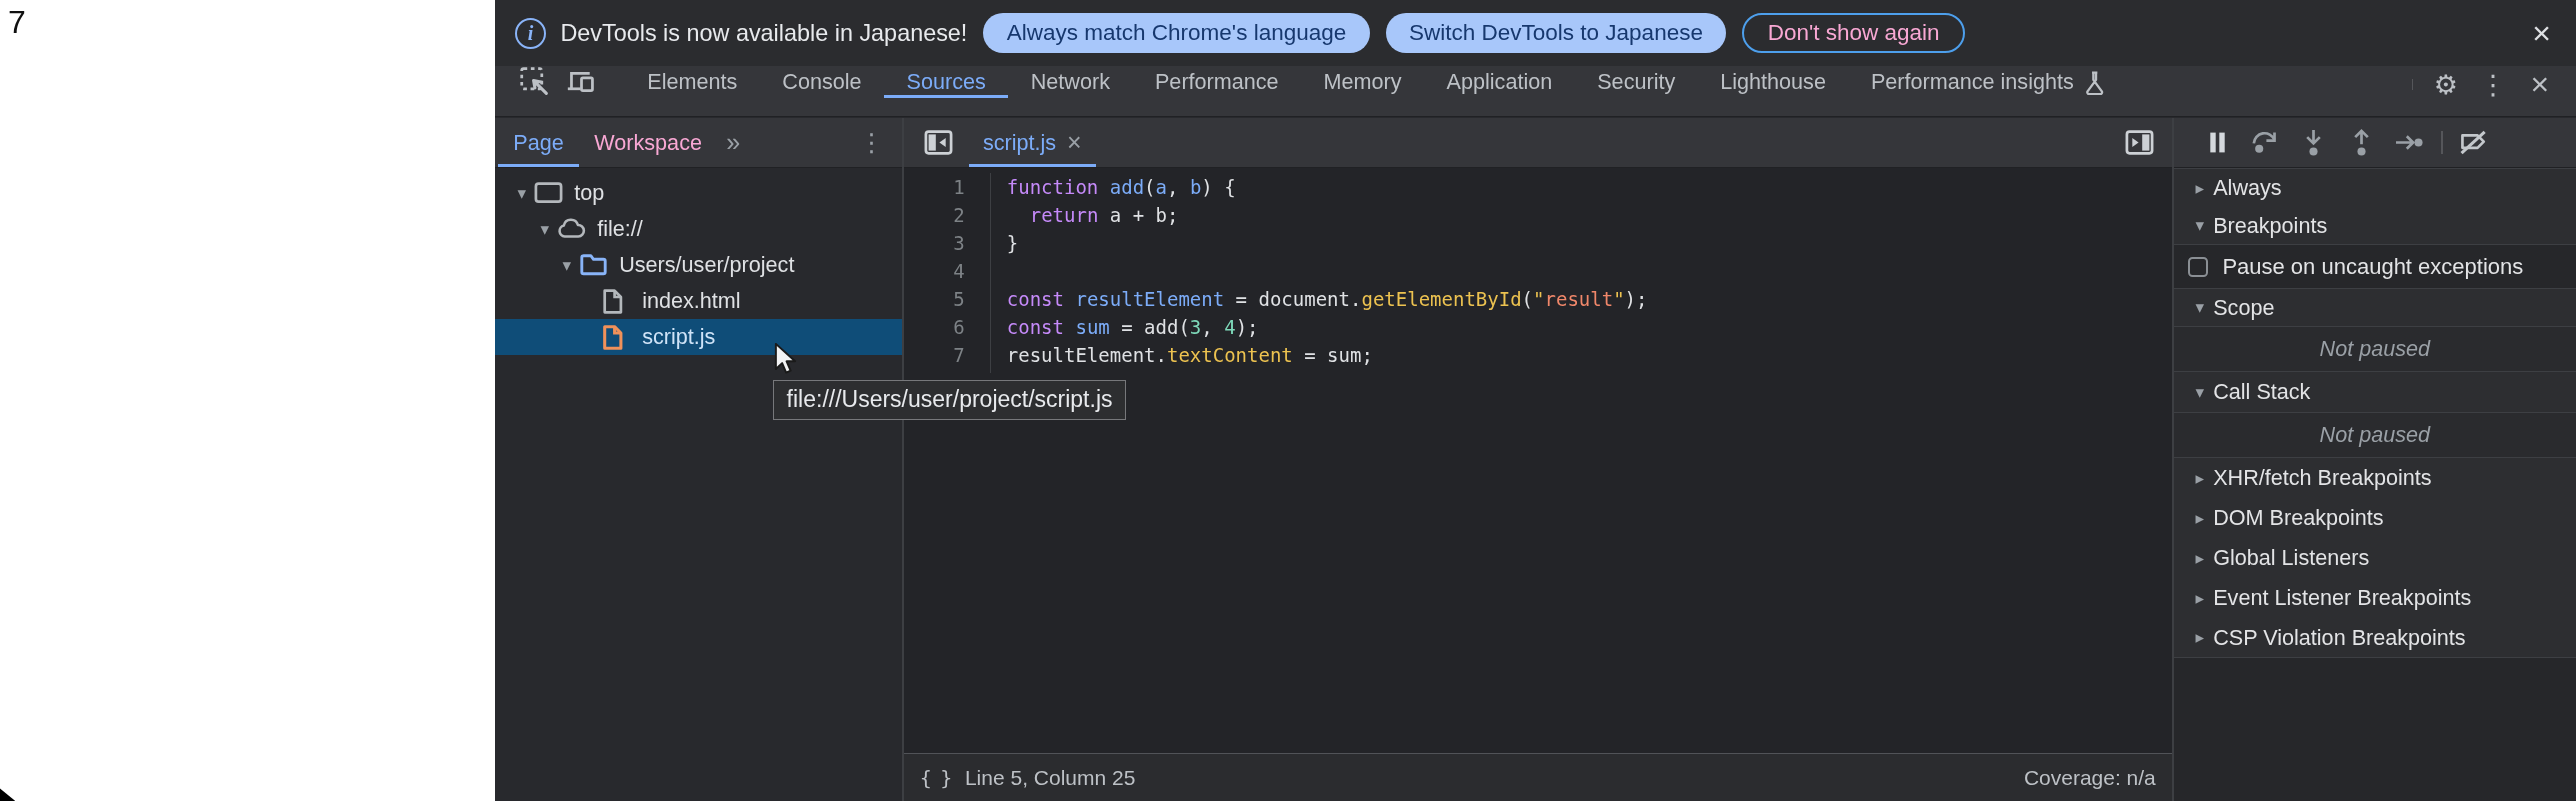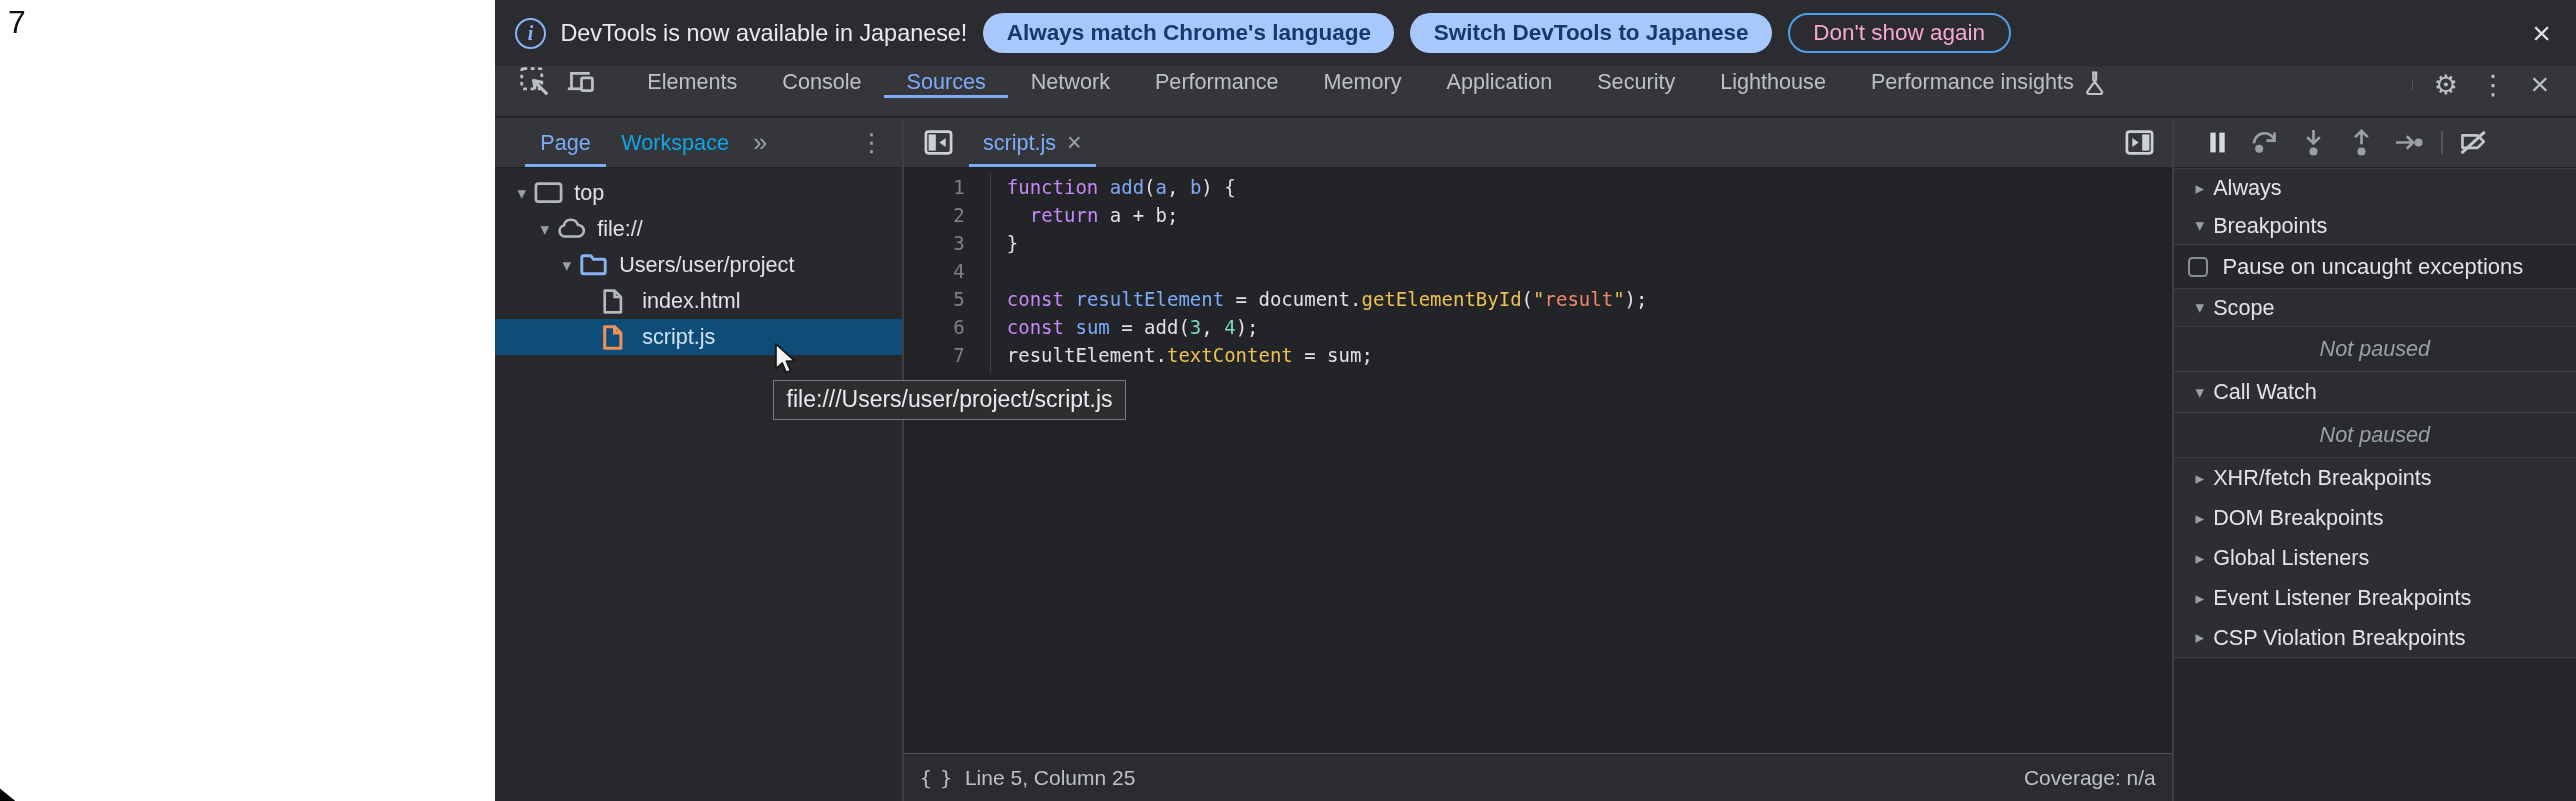--- a/index.html
+++ b/index.html
@@ -14,21 +14,21 @@
   .devtools { position:absolute; left:495px; top:0; width:2081px; height:801px;
               background:#28292d; color:#dfe1e4; }
 
   
   .infobar { height:66px; background:#2b2c2f; display:flex; align-items:center; padding:0 25px 0 20px; }
   .info-icon { width:31px; height:31px; border:2.7px solid #8ab4f8; border-radius:50%;
                color:#8ab4f8; font-size:20px; font-weight:bold; display:flex; align-items:center;
                justify-content:center; flex:0 0 auto; font-family:"Liberation Serif",serif; font-style:italic;}
   .infobar-msg { margin-left:14.4px; font-size:23.4px; color:#e8eaed; white-space:nowrap; }
   .pill { margin-left:16px; height:40px; border-radius:20px; display:flex; align-items:center;
-          padding:0 23.4px; font-size:22.5px; font-weight:700; white-space:nowrap; cursor:default; }
+          padding:0 23.4px; font-size:22.5px; font-weight:400; white-space:nowrap; cursor:default; }
   .pill.filled  { background:#a8c7fa; color:#17386e; }
   .pill.outlined{ background:transparent; color:#f9a8d4; border:2.3px solid #4d9fec; font-weight:400; }
   .infobar-close { margin-left:auto; color:#dfe1e4; font-size:32px; line-height:1; }
 
   
   .toolbar { height:51px; background:#35363a; display:flex; align-items:flex-start; padding-left:16px;
              border-bottom:0.9px solid #202124; }
   .tool-icon { display:flex; align-items:center; justify-content:center; padding:0 8px; }
   .vsep { width:1.8px; background:#55565a; margin:12.6px 9px; }
   .tabs { display:flex; align-items:stretch; }
@@ -41,22 +41,22 @@
                color:#bdc1c6; font-size:27px; }
 
   
   .main { position:absolute; top:118px; bottom:0; left:0; right:0; display:flex; }
   .vdivider { width:1.8px; background:#3d3f43; flex:0 0 auto; }
 
   
   .left-pane { width:407px; flex:0 0 auto; display:flex; flex-direction:column; background:#28292d; }
   .pane-header { height:50px; background:#35363a; display:flex; align-items:stretch;
                  border-bottom:0.9px solid #202124; flex:0 0 auto; }
-  .nav-header { padding-left:30px; }
-  .mini-tab { display:flex; align-items:center; padding:0 15.3px; font-size:21.6px; color:#0ea5e9;
+  .nav-header { padding-left:3px; }
+  .mini-tab { display:flex; align-items:center; padding:0 15.3px; font-size:21.6px; color:#f9a8d4;
               border-top:3.6px solid transparent; border-bottom:3.6px solid transparent; }
   .mini-tab.active { color:#7cacf8; border-bottom-color:#7cacf8; }
   .more-chevrons { display:flex; align-items:center; color:#9aa0a6; font-size:25px; padding:0 9px; }
   .kebab { margin-left:auto; display:flex; align-items:center; color:#9aa0a6; font-size:25px;
            padding:0 18px; }
   .tree { padding-top:7.2px; }
   .tree-row { height:36px; display:flex; align-items:center; font-size:21.6px; color:#dfe1e4;
               white-space:nowrap; }
   .tree-row.selected { background:#0f4d78; color:#cfe3f7; }
   .twisty { width:21.6px; flex:0 0 auto; color:#9aa0a6; font-size:17px; display:flex;
@@ -365,21 +365,21 @@
               <span>Pause on uncaught exceptions</span>
             </div>
           </div>
           <div class="section-row h42 bline">
             <span class="twisty">▾</span>
             <span>Scope</span>
           </div>
           <div class="notpaused bline">Not paused</div>
           <div class="section-row h46 bline">
             <span class="twisty">▾</span>
-            <span>Call Watch</span>
+            <span>Call Stack</span>
           </div>
           <div class="notpaused bline">Not paused</div>
           <div class="section-row h44">
             <span class="twisty">▸</span>
             <span>XHR/fetch Breakpoints</span>
           </div>
           <div class="section-row h44">
             <span class="twisty">▸</span>
             <span>DOM Breakpoints</span>
           </div>

